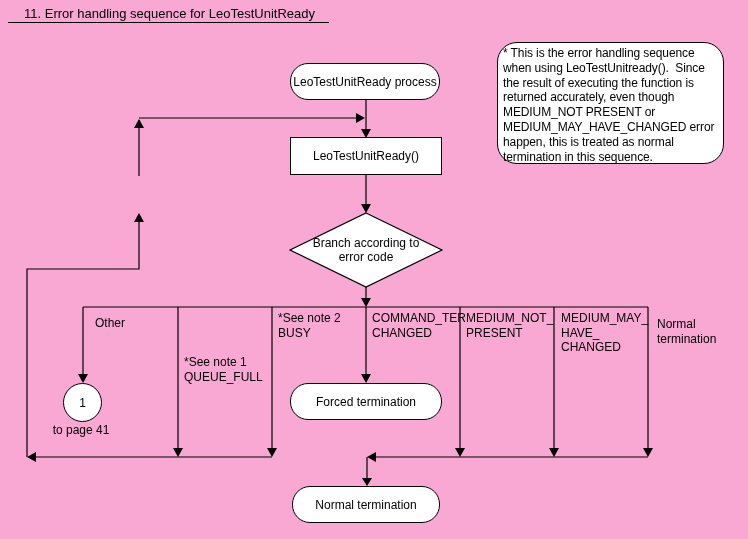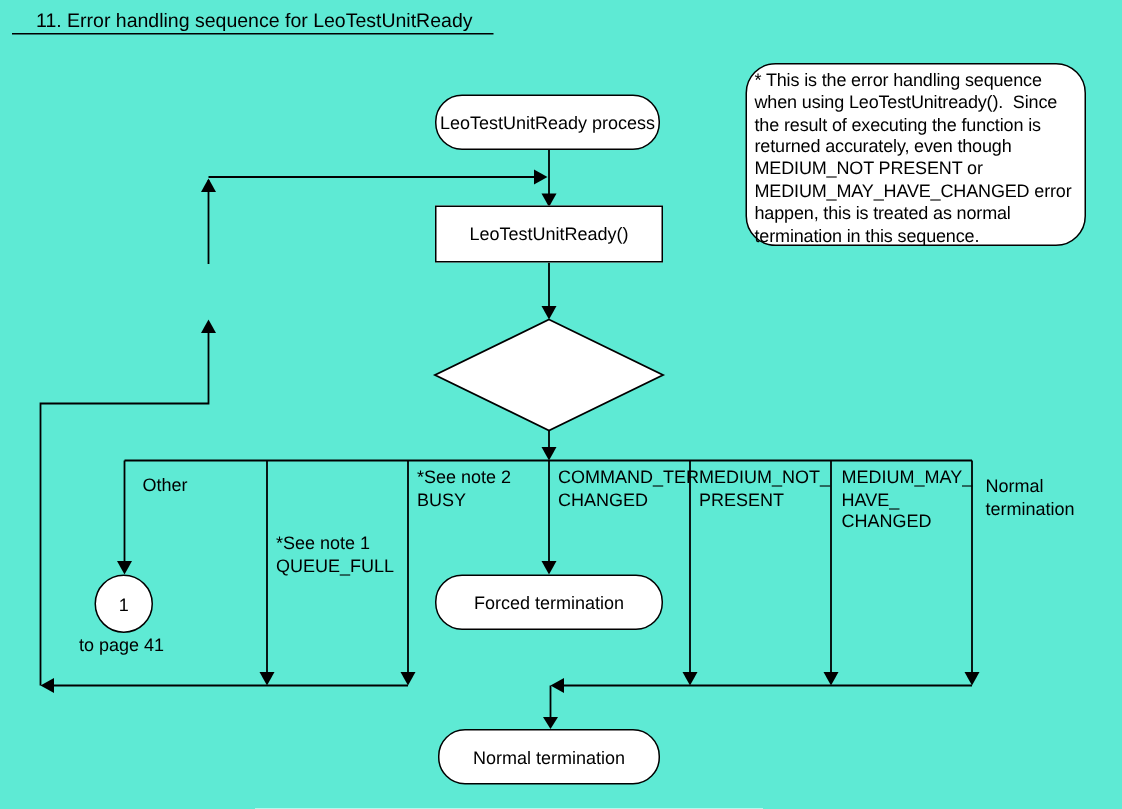--- a/index.html
+++ b/index.html
@@ -1,19 +1,19 @@
 <!DOCTYPE html>
 <html><head>
 <meta charset="utf-8">
 <style>
   html,body{margin:0;padding:0;background:#fff;}
   .canvas{
     position:relative;
     width:748px;height:539px;
-    background:#5eead4;
+    background:#f9a8d4;
     font-family:"Liberation Sans","DejaVu Sans",sans-serif;
     font-size:12px;
     color:#000;
     overflow:hidden;
   }
   .wires{position:absolute;left:0;top:0;}
   .title{
     position:absolute;left:24px;top:6px;
     font-size:13px;
     white-space:nowrap;
@@ -155,20 +155,22 @@
 MEDIUM_NOT PRESENT or
 MEDIUM_MAY_HAVE_CHANGED error
 happen, this is treated as normal
 termination in this sequence.</div>
 
   <div class="node stadium" style="left:290px;top:63px;width:150px;height:37px;">LeoTestUnitReady process</div>
 
   <div class="node" style="left:290px;top:137px;width:152px;height:38px;">LeoTestUnitReady()</div>
 
 
+  <div class="dtext">Branch according to
+error code</div>
 
   <div class="node circle" style="left:63px;top:383px;width:39px;height:39px;">1</div>
   <div class="caption">to page 41</div>
 
   <div class="node stadium" style="left:290px;top:383px;width:152px;height:37px;">Forced termination</div>
 
   <div class="node stadium" style="left:292px;top:486px;width:148px;height:37px;">Normal termination</div>
 
   <div class="blabel" style="left:95px;top:316px;">Other</div>
   <div class="blabel" style="left:184px;top:311px;margin-top:44px;">*See note 1

